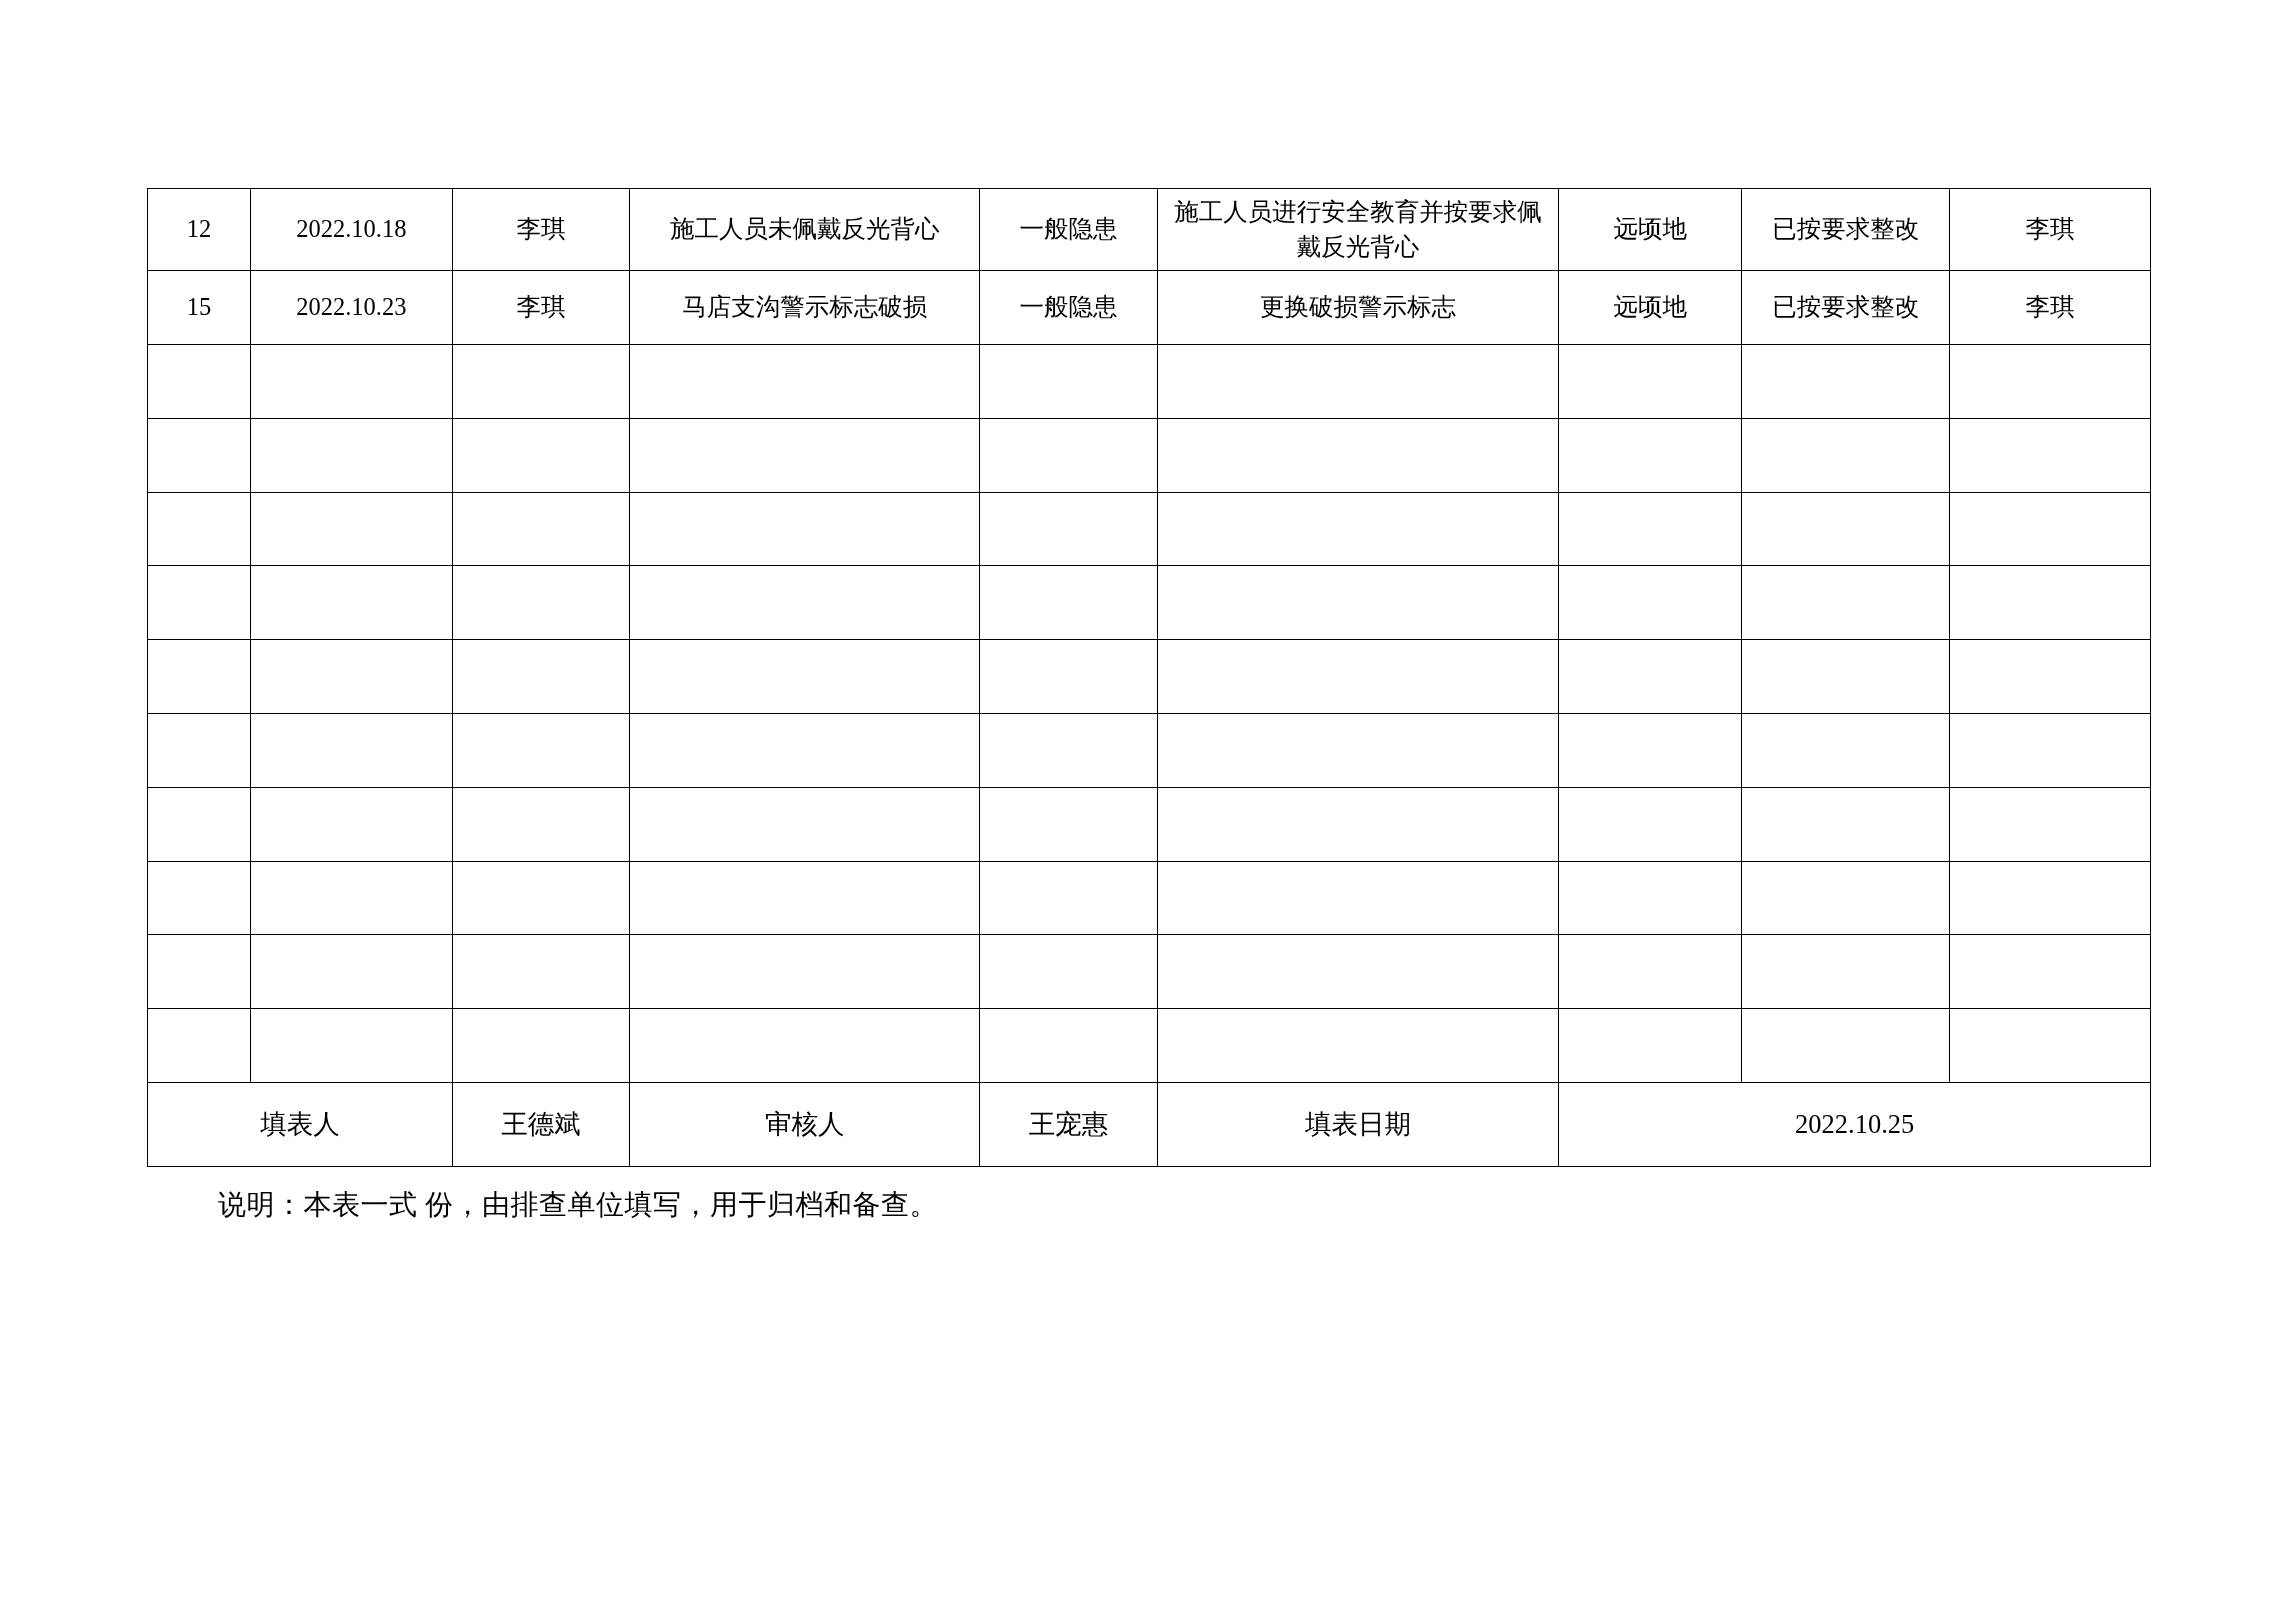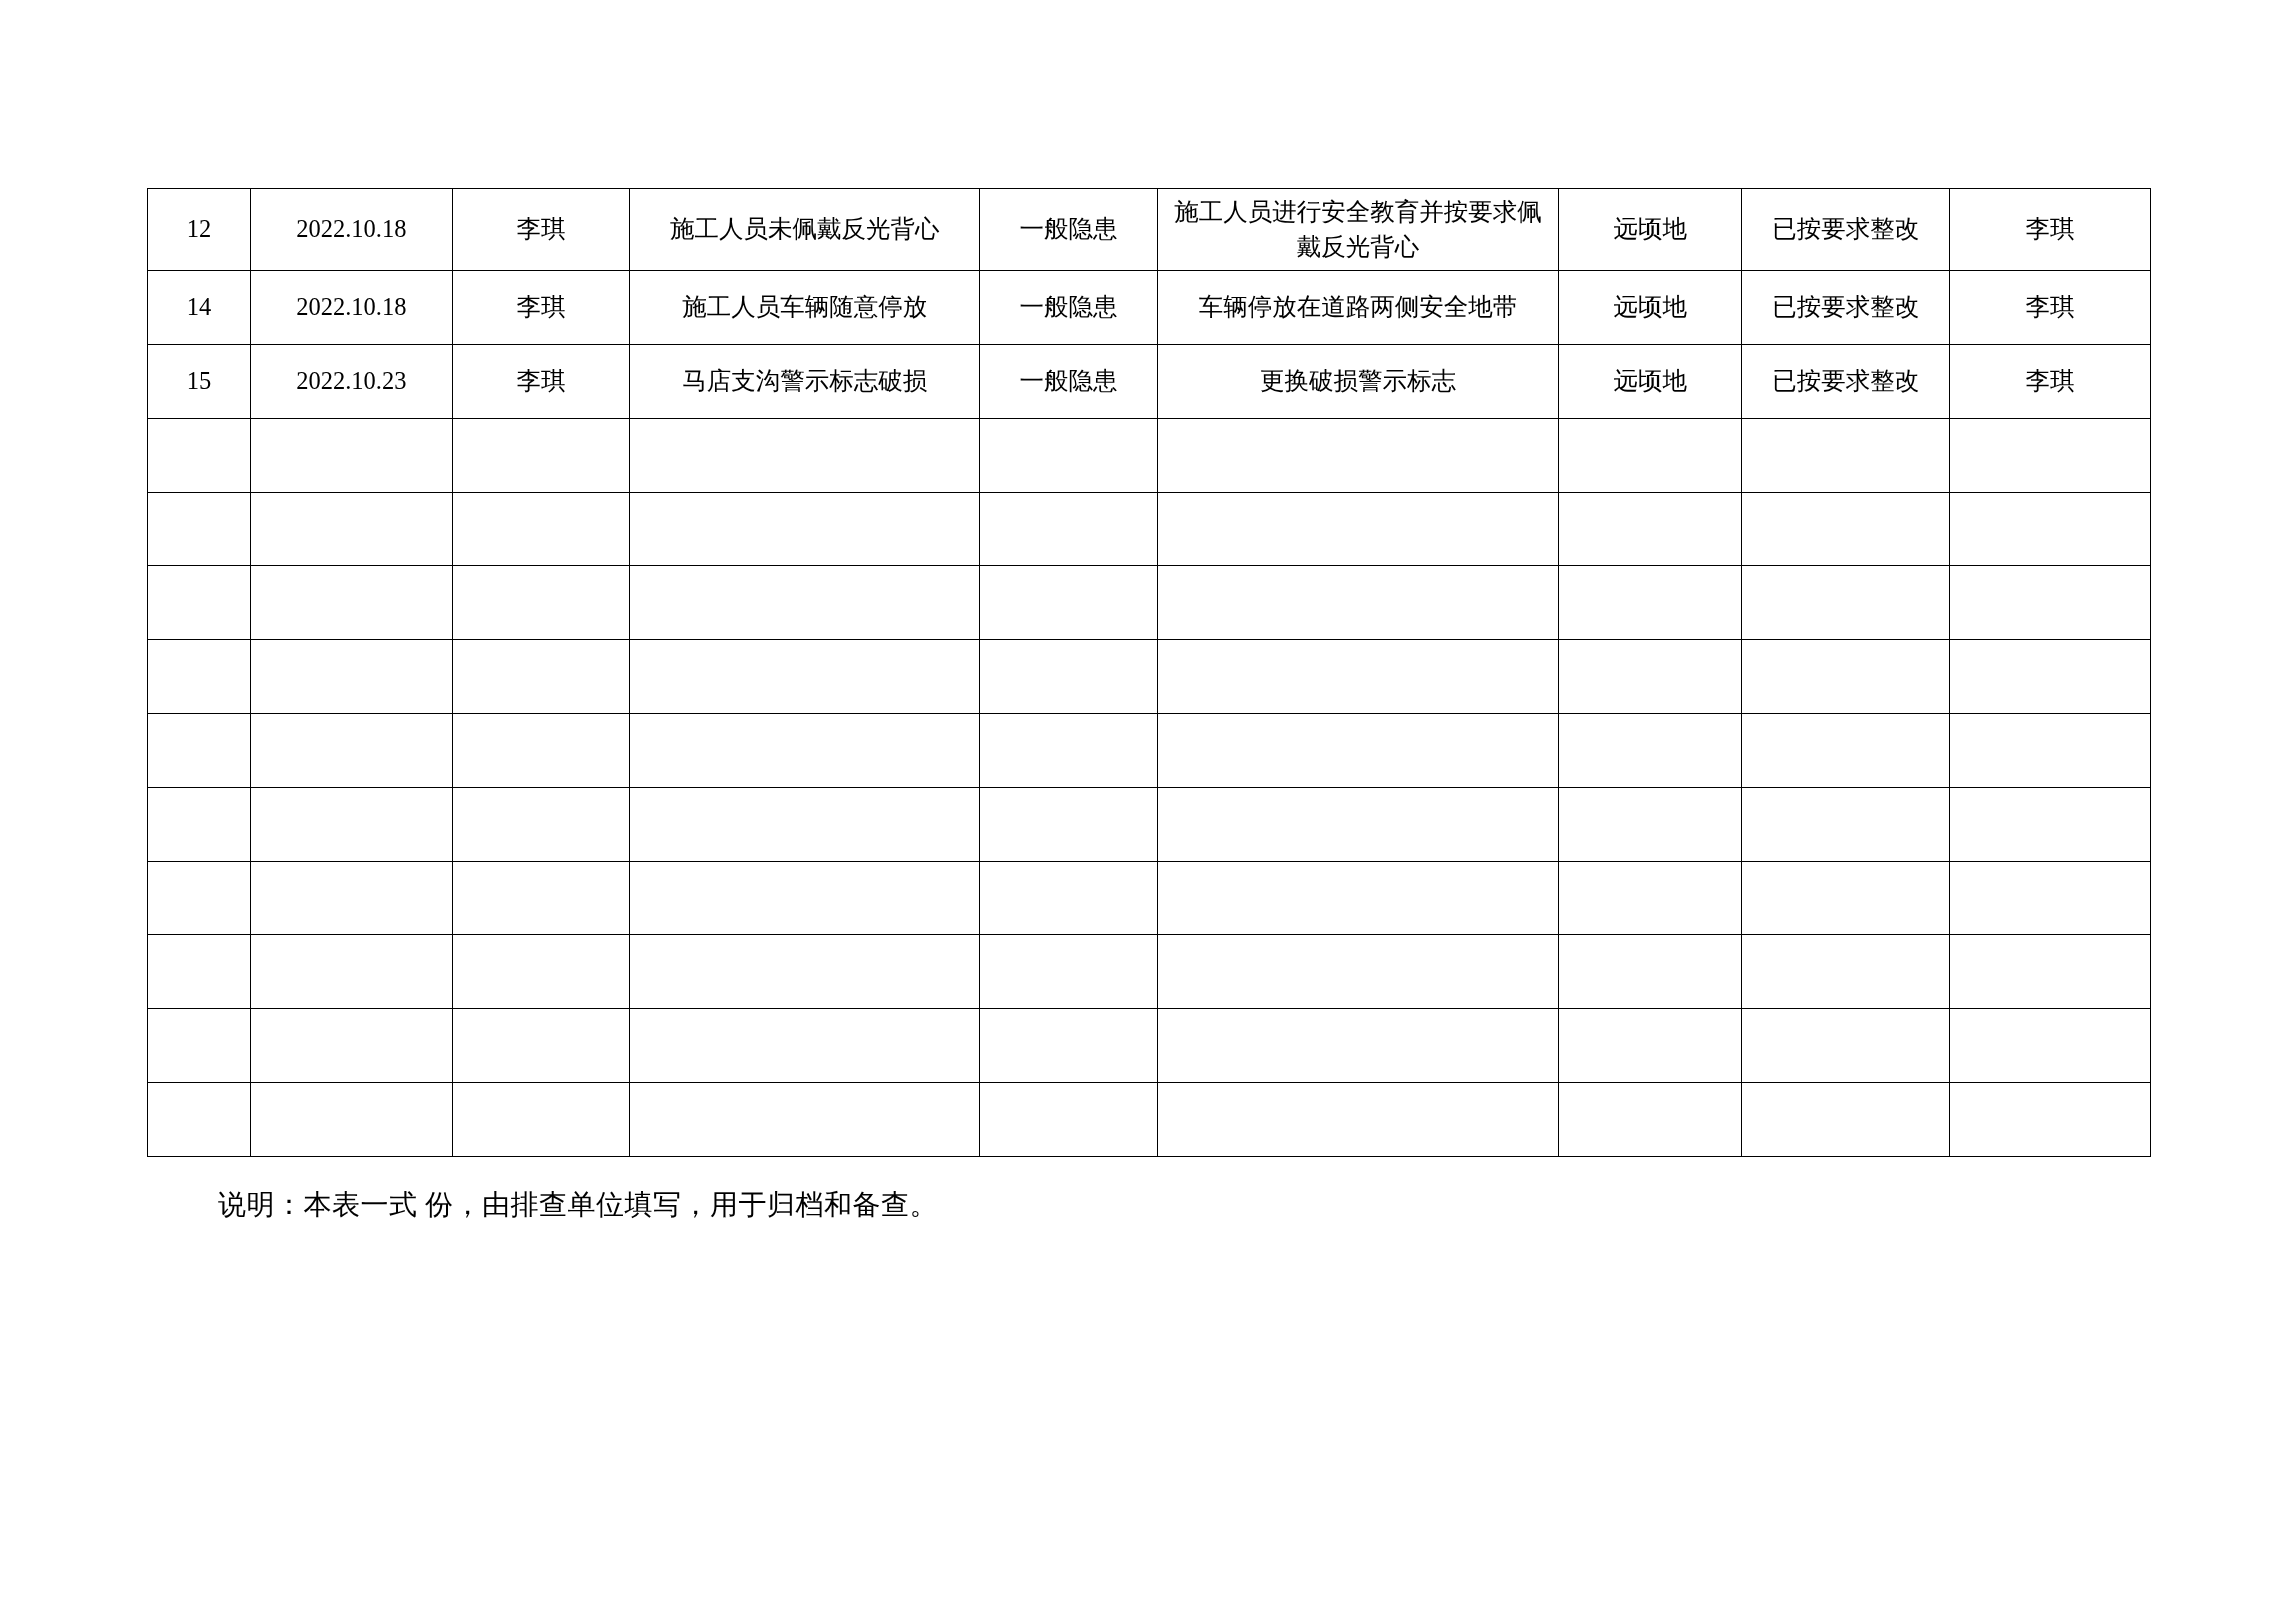--- a/index.html
+++ b/index.html
@@ -95,31 +95,20 @@
           <td>李琪</td>
           <td>施工人员未佩戴反光背心</td>
           <td>一般隐患</td>
           <td>施工人员进行安全教育并按要求佩戴反光背心</td>
           <td>远顷地</td>
           <td>已按要求整改</td>
           <td>李琪</td>
         </tr>
 
 
-        <tr class="data-row">
-          <td>14</td>
-          <td>2022.10.18</td>
-          <td>李琪</td>
-          <td>施工人员车辆随意停放</td>
-          <td>一般隐患</td>
-          <td>车辆停放在道路两侧安全地带</td>
-          <td>远顷地</td>
-          <td>已按要求整改</td>
-          <td>李琪</td>
-        </tr>
 
         <tr class="data-row">
           <td>15</td>
           <td>2022.10.23</td>
           <td>李琪</td>
           <td>马店支沟警示标志破损</td>
           <td>一般隐患</td>
           <td>更换破损警示标志</td>
           <td>远顷地</td>
           <td>已按要求整改</td>
@@ -231,20 +220,28 @@
           <td>&nbsp;</td>
           <td>&nbsp;</td>
           <td>&nbsp;</td>
           <td>&nbsp;</td>
           <td>&nbsp;</td>
           <td>&nbsp;</td>
           <td>&nbsp;</td>
           <td>&nbsp;</td>
         </tr>
 
+        <tr class="footer-row">
+          <td colspan="2">填表人</td>
+          <td>王德斌</td>
+          <td>审核人</td>
+          <td>王宠惠</td>
+          <td>填表日期</td>
+          <td colspan="3">2022.10.25</td>
+        </tr>
 
       </tbody>
     </table>
   </div>
 
   <div class="note">说明：本表一式    份，由排查单位填写，用于归档和备查。</div>
 </div>
 
 
 </body></html>

